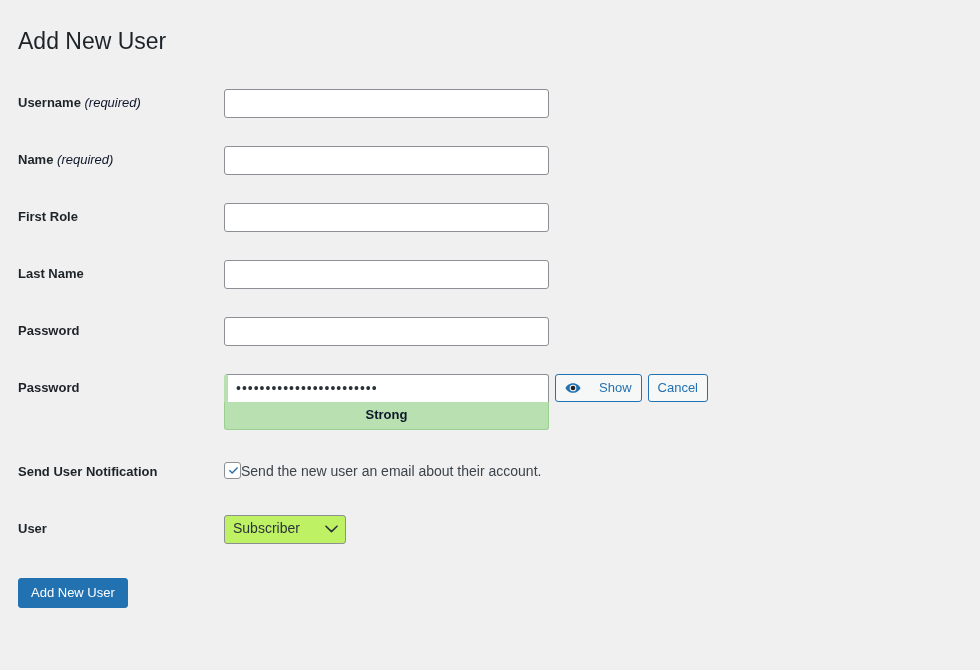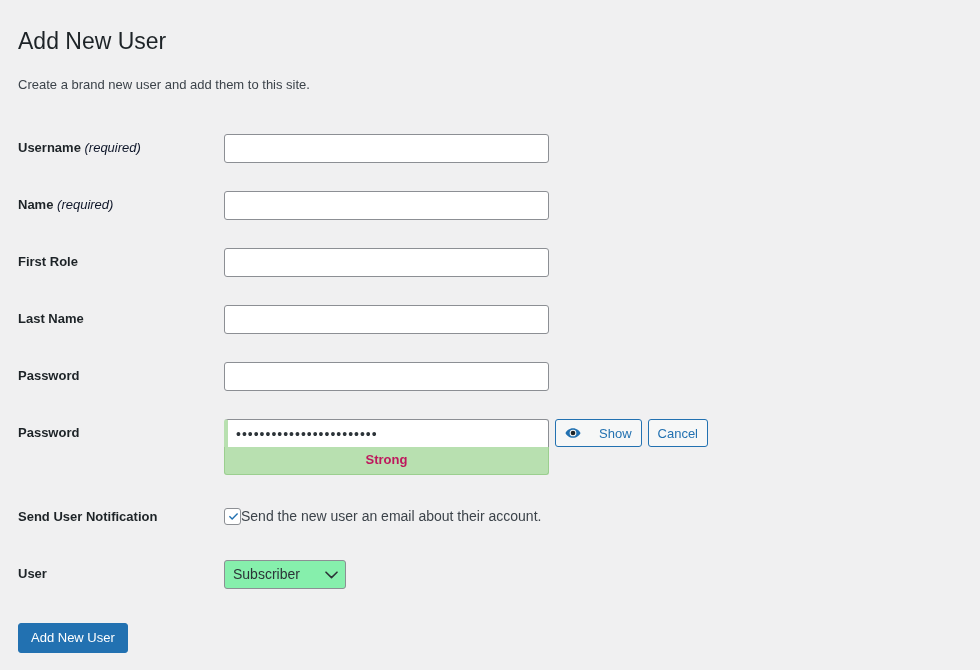--- a/index.html
+++ b/index.html
@@ -101,21 +101,21 @@
     letter-spacing: 1px;
     color: #2c3338;
   }
   .pw-strength {
     width: 325px;
     margin-top: -1px;
     padding: 5px 5px;
     text-align: center;
     font-size: 13px;
     font-weight: 600;
-    color: #be185d;
+    color: #0f172a;
     background: #b8e0b0;
     border: 1px solid #9bcf8f;
     border-top: none;
     border-radius: 0 0 3px 3px;
   }
 
   button.wp-button-secondary {
     display: inline-flex;
     align-items: center;
     justify-content: center;
@@ -171,21 +171,21 @@
   }
   select.wp-select {
     appearance: none;
     -webkit-appearance: none;
     -moz-appearance: none;
     width: 122px;
     height: 29px;
     padding: 0 26px 0 8px;
     border: 1px solid #8c8f94;
     border-radius: 3px;
-    background: #86efac;
+    background: #bef264;
     font-family: "Liberation Sans", sans-serif;
     font-size: 14px;
     color: #2c3338;
     cursor: pointer;
     line-height: 1.4;
   }
   .select-arrow {
     position: absolute;
     right: 8px;
     top: 50%;
@@ -213,21 +213,20 @@
     cursor: pointer;
     white-space: nowrap;
   }
 </style>
 </head>
 <body>
 
 <div class="wrap">
 
   <h1 class="page-title">Add New User</h1>
-  <p class="page-description">Create a brand new user and add them to this site.</p>
 
   <form>
     <table class="form-table">
       <tbody>
 
         <tr>
           <th>
             <span>Username</span>
             <span class="optional-note">(required)</span>
           </th>

